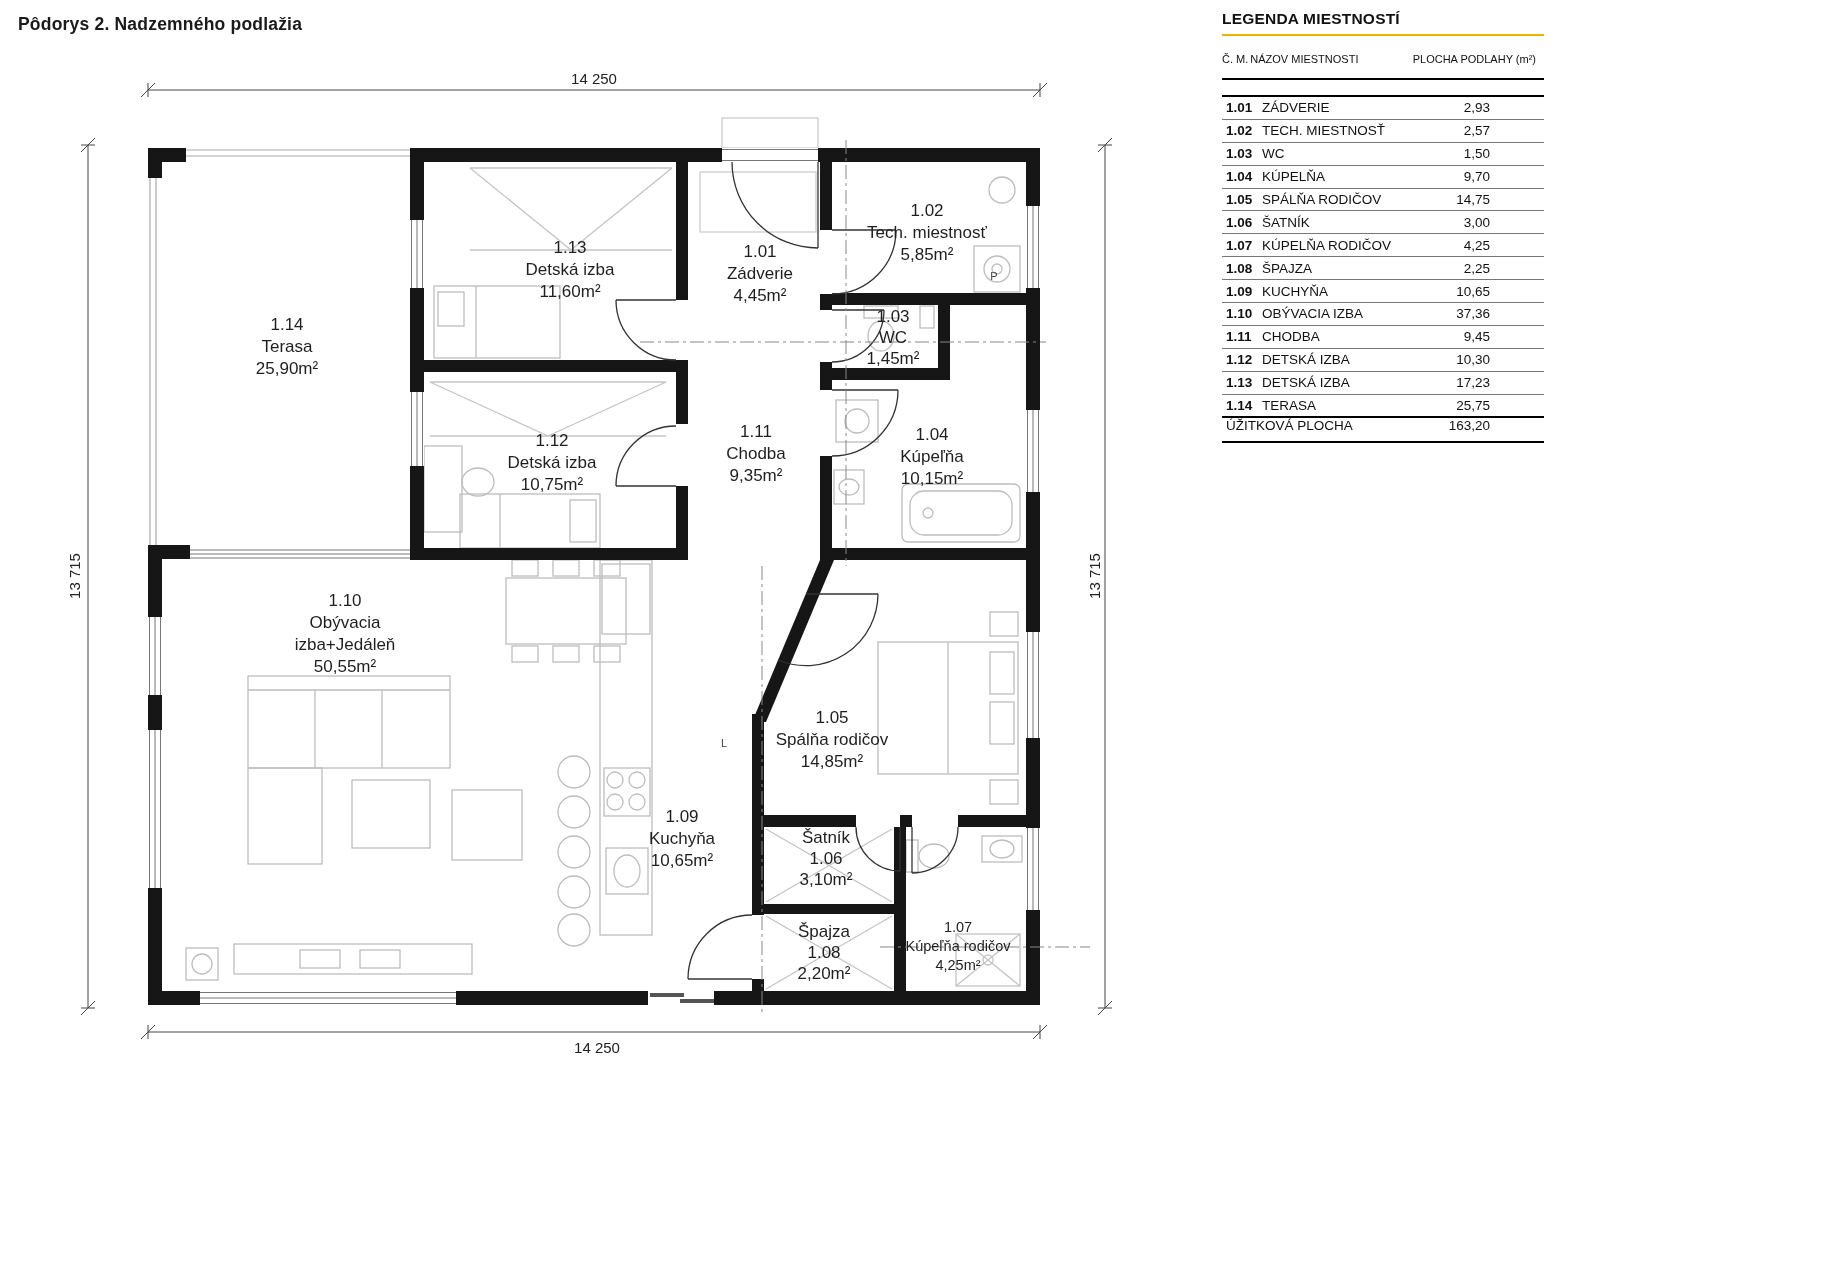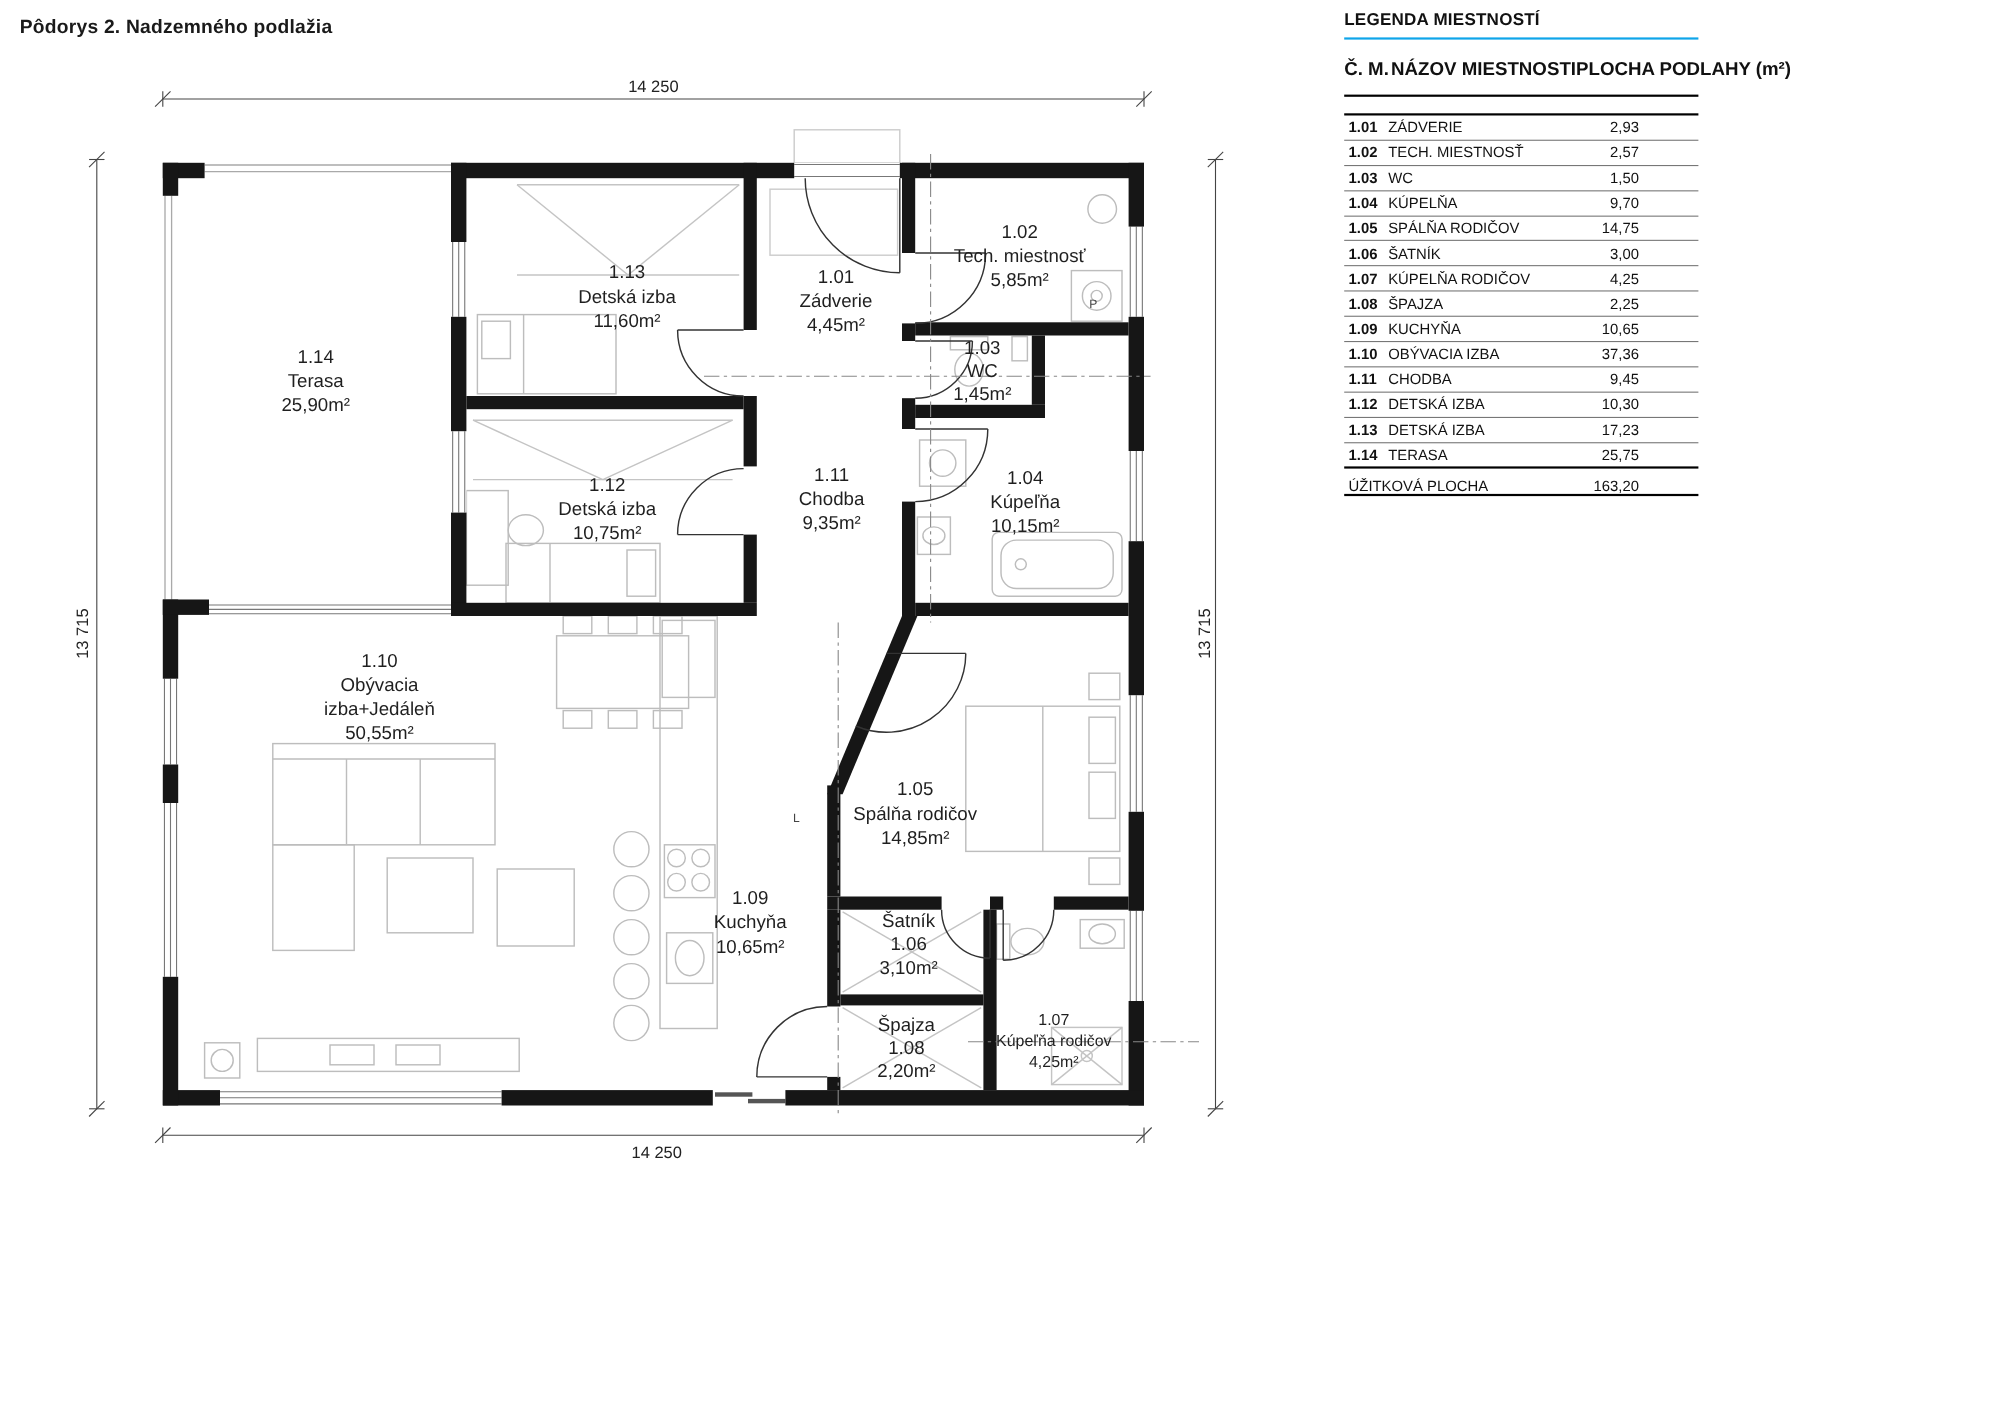--- a/index.html
+++ b/index.html
@@ -7,32 +7,32 @@
        font-family:"Liberation Sans","DejaVu Sans",sans-serif;color:#1a1a1a}
   .page-title{position:absolute;left:18px;top:14px;font-size:17.5px;font-weight:600;letter-spacing:.2px}
   #plan-svg{position:absolute;left:0;top:0}
 
   .room-label{font-size:17px;text-anchor:middle;fill:#1f1f1f}
   .room-label.small{font-size:14.5px}
   .dim-label{font-size:15px;text-anchor:middle;fill:#222}
   .mark-label{font-size:11px;fill:#444;text-anchor:middle}
 
   .legend{position:absolute;left:1222px;top:10px;width:322px;font-size:13.5px;color:#111}
-  .legend-title{font-size:15.5px;font-weight:bold;padding-bottom:6px;border-bottom:2px solid #0ea5e9;letter-spacing:.2px}
-  .legend-header{display:flex;margin-top:17px;font-weight:700;font-size:17px;white-space:nowrap}
+  .legend-title{font-size:15.5px;font-weight:bold;padding-bottom:6px;border-bottom:2px solid #eab308;letter-spacing:.2px}
+  .legend-header{display:flex;margin-top:17px;font-weight:400;font-size:11px;white-space:nowrap}
   .legend-header .h-name{margin-left:2px}
   .legend-header .h-area{margin-left:auto;margin-right:8px}
   .rule-a{border-top:2px solid #000;margin-top:13px}
   .rule-b{border-top:2px solid #000;margin-top:15px}
   .lrow{display:flex;align-items:center;height:21.9px;border-bottom:1px solid #777}
   .lrow:last-child{border-bottom:2px solid #000}
   .lno{width:36px;font-weight:bold;padding-left:4px}
   .lname{flex:1}
   .larea{width:66px;text-align:right;margin-right:54px}
-  .legend-total{display:flex;align-items:flex-end;height:22.5px;border-bottom:2px solid #000}
+  .legend-total{display:flex;align-items:flex-start;height:22.5px;border-bottom:2px solid #000}
   .legend-total .lname{padding-left:4px}
 </style>
 </head>
 <body>
 
 <div class="page-title">Pôdorys 2. Nadzemného podlažia</div>
 
 <svg id="plan-svg" width="1823" height="1288" viewBox="0 0 1823 1288">
 
   <g stroke="#bdbdbd" stroke-width="1.3" fill="none">

